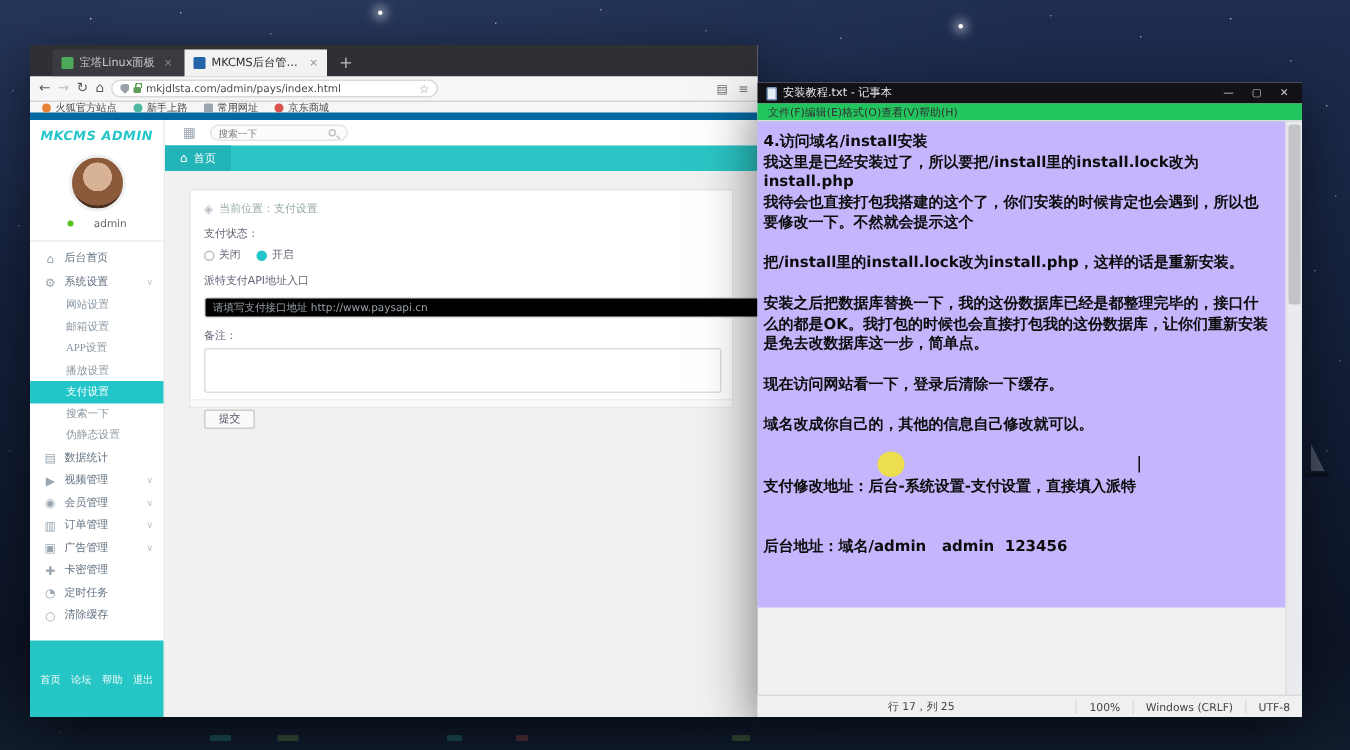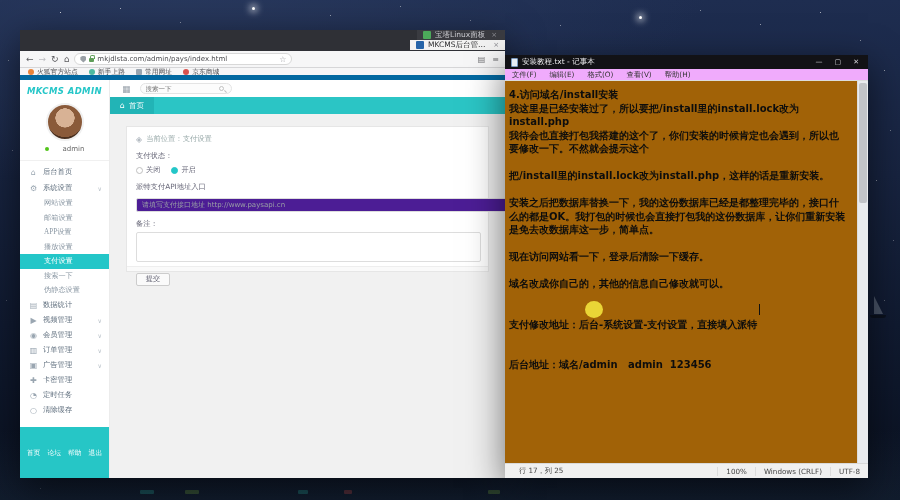--- a/index.html
+++ b/index.html
@@ -25,21 +25,21 @@
     border-left:9px solid rgba(215,225,235,.28); border-top:18px solid transparent; }
   .boat-hull { position:absolute; left:870px; top:315px; width:16px; height:3px;
     background:rgba(10,15,25,.8); border-radius:0 0 3px 3px; }
   .water-glow { position:absolute; left:0; top:430px; width:900px; height:70px;
     background:linear-gradient(180deg, rgba(70,110,140,0) 0%, rgba(70,110,140,.12) 100%); }
   .taskstrip span { position:absolute; top:490px; height:4px; opacity:.3; border-radius:1px; }
   
   .win { position:absolute; box-shadow:0 10px 35px rgba(0,0,0,.55); }
   
   .browser { left:20px; top:30px; width:485px; height:448px; background:#f1f1f1; }
-  .tabbar { position:absolute; left:0; top:0; width:100%; height:21px; background:#2f3036; display:flex; align-items:flex-end;flex-direction:column; }
+  .tabbar { position:absolute; left:0; top:0; width:100%; height:21px; background:#2f3036; display:flex; align-items:flex-end; }
   .tab { height:18px; display:flex; align-items:center; gap:4px; padding:0 6px; font-size:7.5px; color:#c9c9ce;
     max-width:95px; }
   .tab .favicon { width:8px; height:8px; border-radius:1px; flex:0 0 auto; }
   .tab .tlabel { white-space:nowrap; overflow:hidden; text-overflow:ellipsis; }
   .tab .tclose { color:#8b8b92; font-size:7px; margin-left:2px; }
   .tab.inactive { background:#3a3b41; margin-left:15px; width:88px; }
   .tab.active { background:#f2f2f2; color:#2b2b2e; width:95px; }
   .newtab { color:#b9b9bf; font-size:11px; margin-left:8px; line-height:18px; }
   .navbar { position:absolute; left:0; top:21px; width:100%; height:17px; background:#f6f6f7;
     border-bottom:1px solid #d6d6d8; display:flex; align-items:center; padding:0 6px; gap:5px; }
@@ -95,48 +95,48 @@
   .workarea { height:364px; background:#f1f1f1; padding:12px 10px 0 16px; }
   .card { background:#fff; border:1px solid #e6e6e6; width:363px; height:146px; position:relative; }
   .crumb { display:flex; align-items:center; gap:4px; font-size:7.3px; color:#9aa; padding:7px 0 0 9px; }
   .crumb .cic { color:#b5bcc3; font-size:8px; }
   .frow { padding-left:9px; }
   .flabel { font-size:7.3px; color:#667; margin-top:7px; }
   .radios { display:flex; align-items:center; gap:11px; margin-top:4px; }
   .radio { width:7px; height:7px; border:1px solid #c0c0c0; border-radius:50%; display:inline-block; background:#fff; }
   .radio.checked { background:#23c6c8; border-color:#23c6c8; }
   .ropt { display:flex; align-items:center; gap:3px; font-size:7.2px; color:#667; }
-  .apifield { width:409px; height:14px; border:1px solid #ddd; border-radius:2px; background:#4c1d95;
+  .apifield { width:409px; height:14px; border:1px solid #ddd; border-radius:2px; background:#000000;
     font-size:7px; color:#9aa0a6; padding:0 5px; margin-top:3px; outline:none; font-family:"DejaVu Sans", sans-serif; }
   .notearea { width:345px; height:30px; border:1px solid #ddd; border-radius:2px; background:#fff;
     margin-top:3px; resize:none; outline:none; }
   .submitbtn { margin-top:5px; width:34px; height:13px; font-size:7.2px; color:#556;
     background:#fafafa; border:1px solid #ccc; border-radius:2px; font-family:"DejaVu Sans", sans-serif; }
   .cardfoot { position:absolute; left:0; bottom:0; width:100%; height:5px; background:#fafafa; border-top:1px solid #eee; }
   
   .notepad { left:505px; top:55px; width:363px; height:423px; background:#f0f0f0; }
   .np-title { position:absolute; left:0; top:0; width:100%; height:14px; background:#121216;
     display:flex; align-items:center; padding:0 6px; gap:4px; }
   .np-ic { width:7px; height:9px; background:#e8eef5; border:1px solid #7a9ac0; border-radius:1px; }
   .np-title .ttext { color:#e8e8ea; font-size:7.5px; flex:1; white-space:nowrap; overflow:hidden; }
   .np-ctrl { display:flex; gap:12px; color:#cfcfd4; font-size:7px; padding-right:3px; }
-  .np-menu { position:absolute; left:0; top:14px; width:100%; height:12px; background:#f0abfc;
-    border-bottom:1px solid #dcdcdc; display:flex; align-items:center; gap:13px; padding:0 7px;
+  .np-menu { position:absolute; left:0; top:14px; width:100%; height:12px; background:#22c55e;
+    border-bottom:1px solid #dcdcdc; display:flex; align-items:center; padding:0 7px;
     font-size:7.3px; color:#333; }
-  .np-body { position:absolute; left:0; top:26px; width:352px; height:382px; background:#a16207; overflow:hidden; }
+  .np-body { position:absolute; left:0; top:26px; width:352px; height:324px; background:#c4b5fd; overflow:hidden; }
   .np-text { position:absolute; left:4px; top:7px; width:344px; font-size:10px; font-weight:bold;
     line-height:13.5px; color:#0d0d0d; white-space:pre-wrap; font-family:"DejaVu Sans", sans-serif; }
   .np-highlight { position:absolute; left:80px; top:220px; width:18px; height:17px; border-radius:50%;
     background:#f2e23c; opacity:.9; }
   .np-caret { position:absolute; left:254px; top:223px; width:1px; height:11px; background:#111; }
   .np-scroll { position:absolute; right:0; top:26px; width:11px; height:382px; background:#e9ebee; border-left:1px solid #ddd; }
   .np-thumb { position:absolute; left:1px; top:2px; width:8px; height:120px; background:#c2c4c8; border-radius:2px; }
   .np-status { position:absolute; left:0; bottom:0; width:100%; height:15px; background:#f0f0f0;
     border-top:1px solid #d9d9d9; display:flex; align-items:center; font-size:7.2px; color:#444; }
-  .np-status .cell { padding:0 8px; border-left:1px solid #dcdcdc; white-space:nowrap; }
+  .np-status .cell { padding:0 8px; border-left:1px solid #dcdcdc; white-space:nowrap;text-align:center; }
   .np-status .cell.first { border-left:none; margin-left:6px; flex:1; }
 </style>
 </head>
 <body>
 
 <div class="screen">
   <div class="stars"></div>
   <div class="star-big" style="left:252px; top:7px;"></div>
   <div class="star-big" style="left:639px; top:16px;"></div>
   <div class="water-glow"></div>

